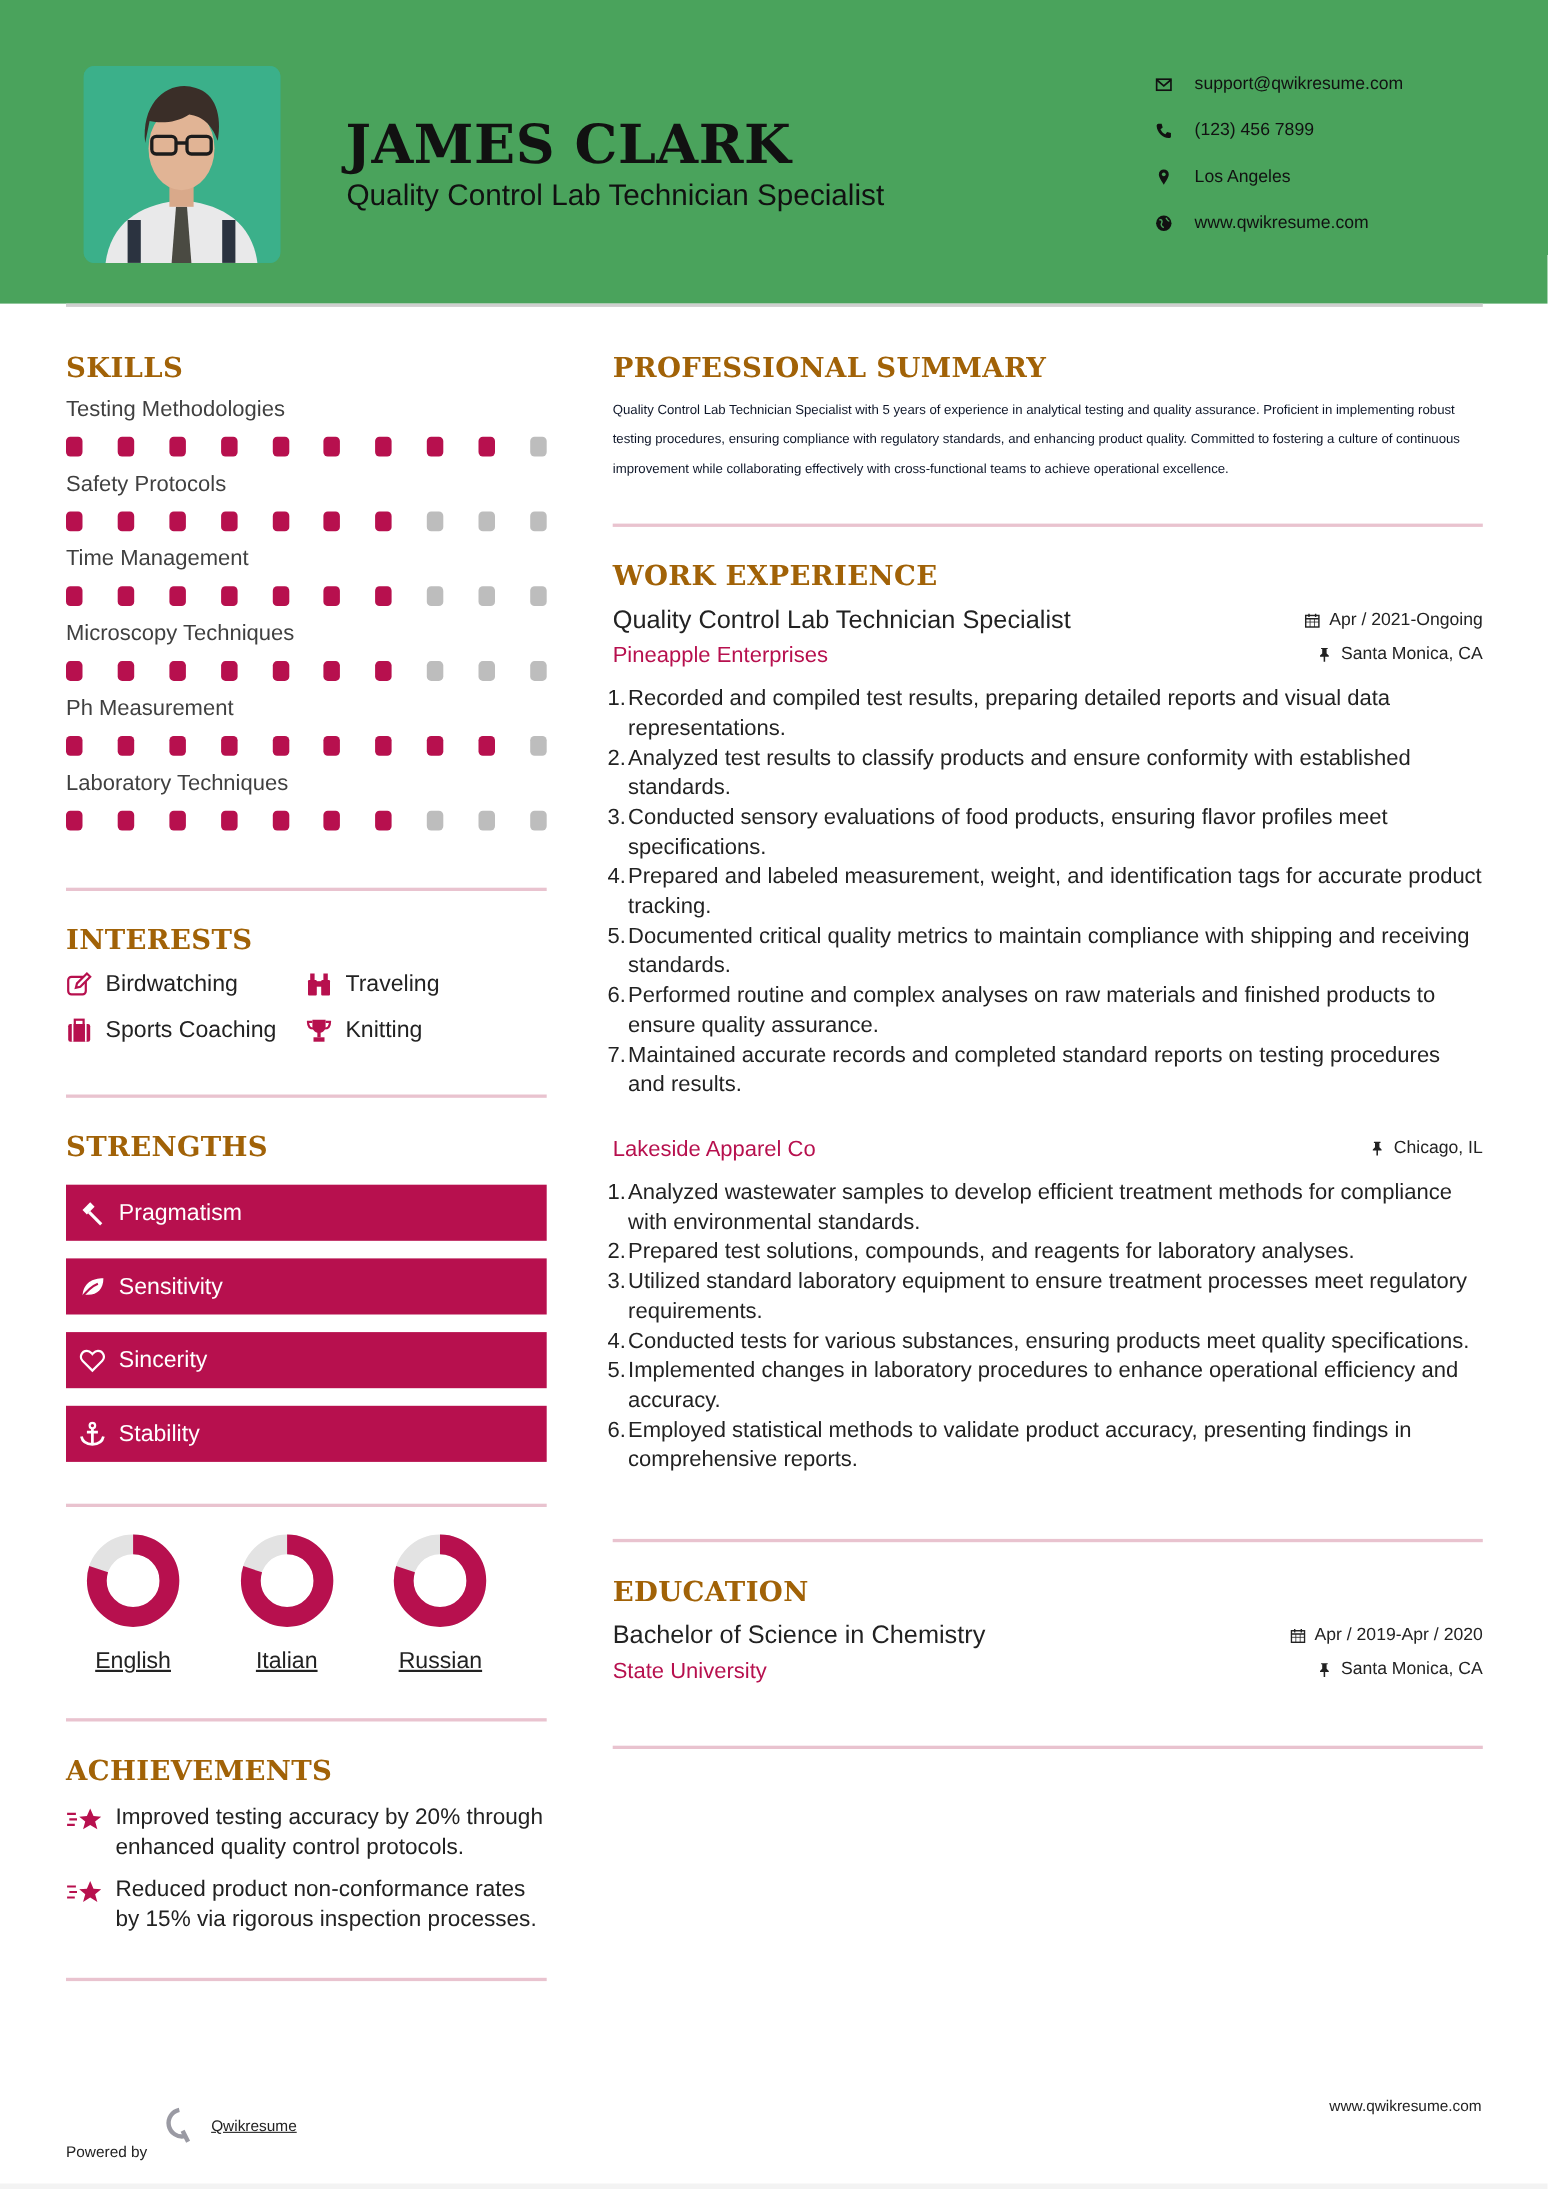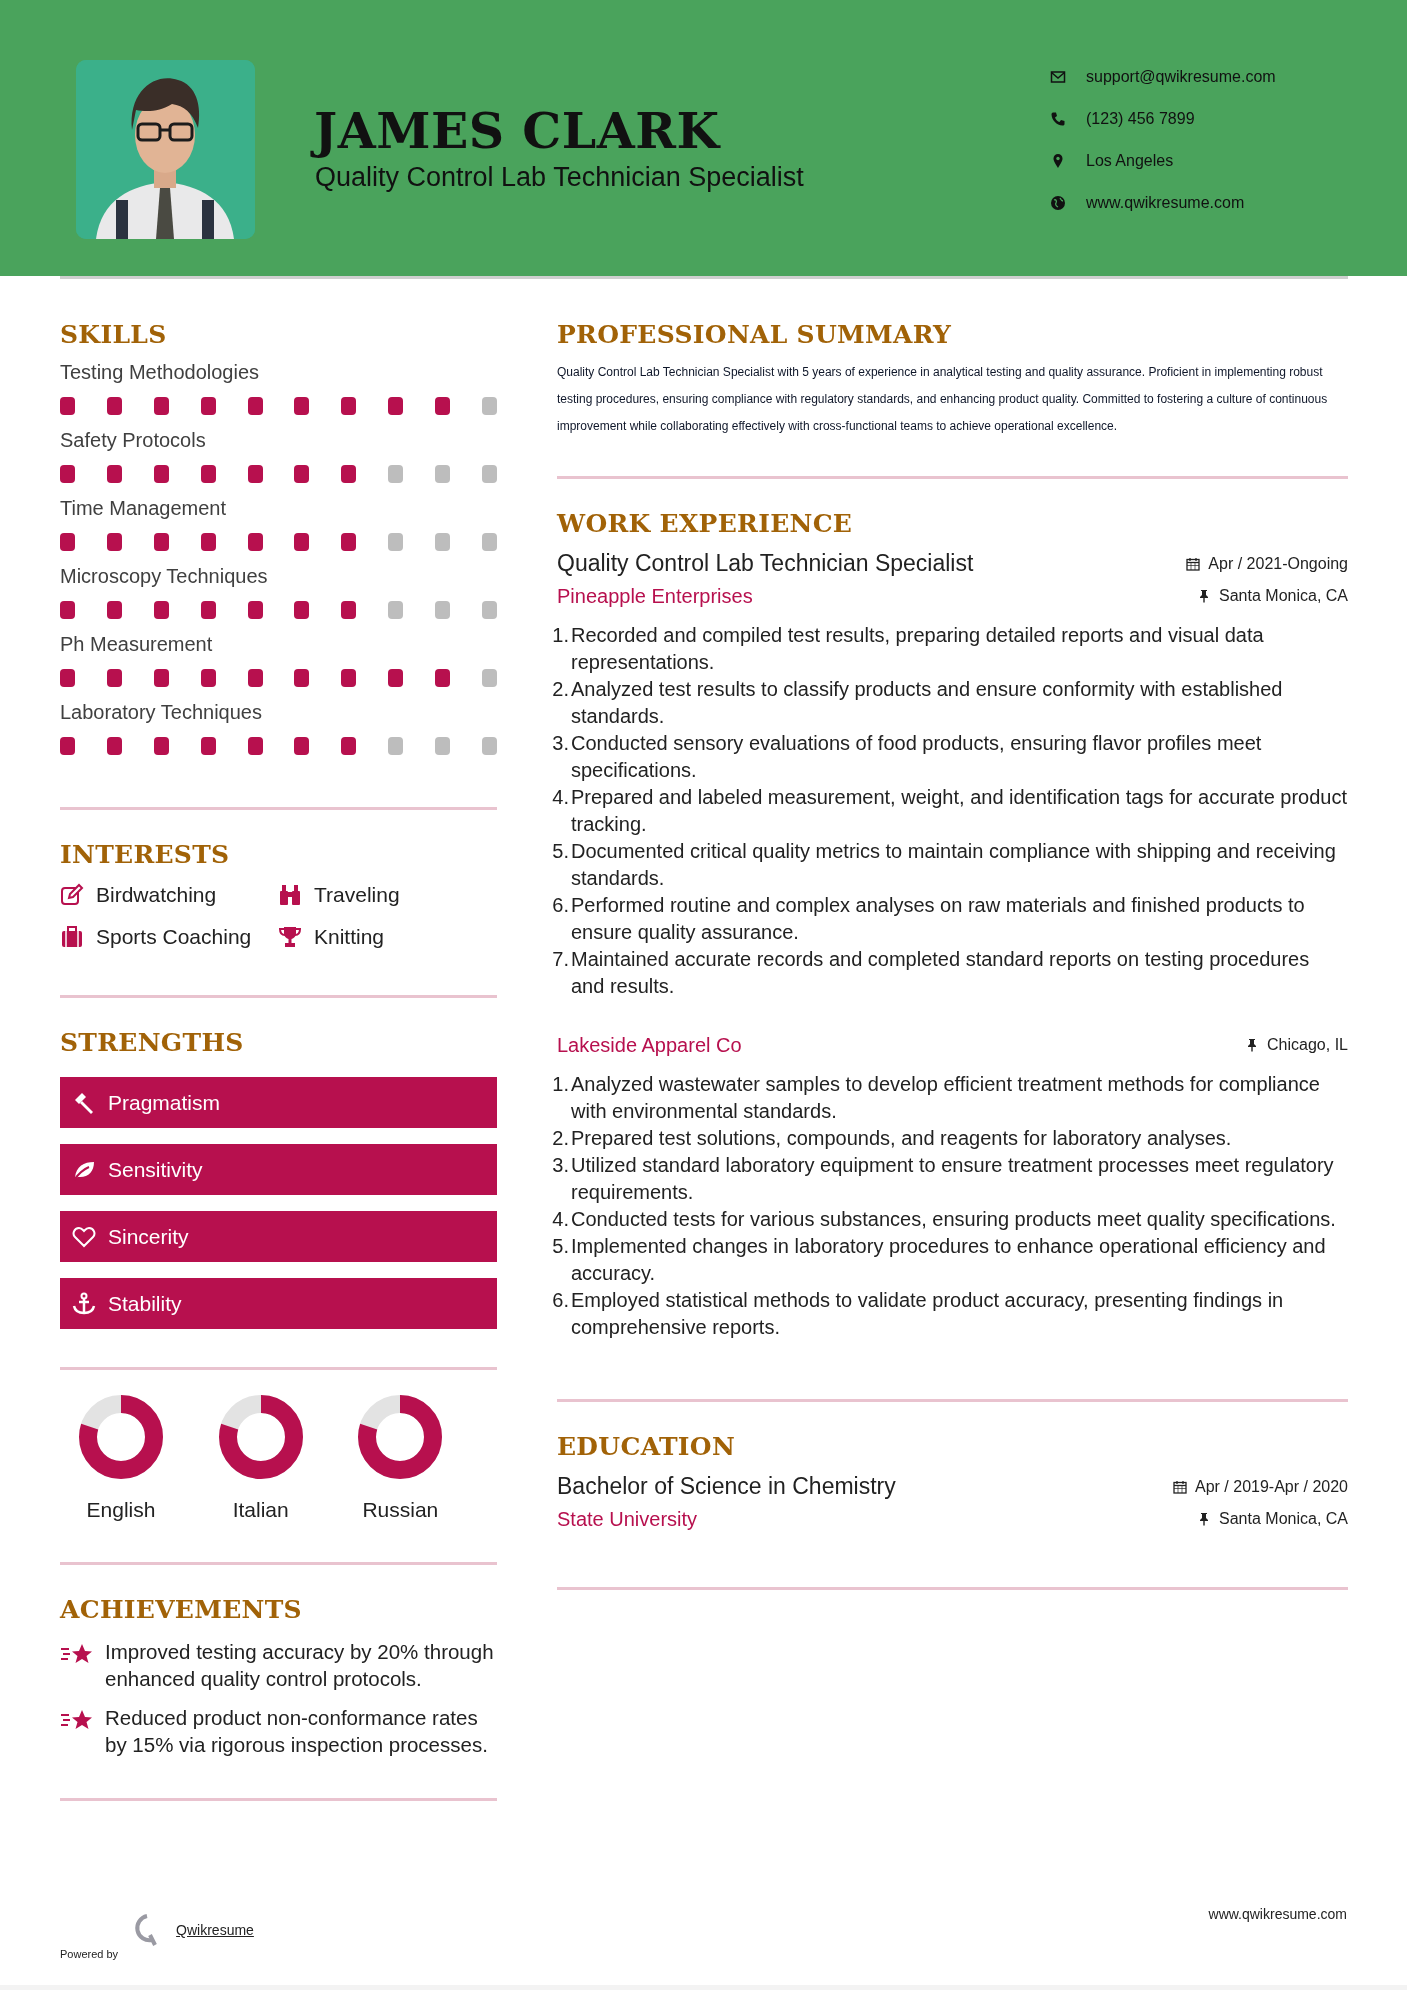--- a/index.html
+++ b/index.html
@@ -28,41 +28,41 @@
   .dot.off { background: #bdbdbd; }
 
   .interests { display: grid; grid-template-columns: 218px 219px; row-gap: 18px; margin-top: 14px; }
   .interest { display: flex; align-items: center; font-size: 21px; color: #222; }
   .interest svg { width: 24px; height: 24px; margin-right: 12px; }
 
   .strengths { display: flex; flex-wrap: wrap; gap: 16px 15px; margin-top: 20px; flex-direction: column; }
   .badge { display: flex; align-items: center; background: #b7104e; color: #fff; font-size: 21px; height: 51px; padding: 0 14px 0 12px; }
   .badge svg { width: 24px; height: 24px; margin-right: 12px; }
 
-  .langs { display: flex; margin-top: 24px; padding-left: 18px; }
+  .langs { display: flex; margin-top: 24px; padding-left: 18px; text-decoration: underline; }
   .lang { width: 145px; display: flex; flex-direction: column; align-items: flex-start; }
   .lang svg { width: 86px; height: 86px; }
   .lang-label { font-size: 21px; color: #222; margin-top: 18px; width: 86px; text-align: center; }
 
   .ach { display: flex; margin-top: 14px; }
   .ach svg { width: 34px; height: 28px; margin-right: 11px; flex-shrink: 0; margin-top: 3px; }
   .ach-text { font-size: 20.5px; line-height: 27px; color: #222; }
 
   .summary { font-size: 12px; line-height: 27px; color: #0f172a; margin-top: 14px; }
   .job-head { display: flex; justify-content: space-between; align-items: baseline; }
   .job-title-r { font-size: 23px; color: #222; }
   .meta { font-size: 16px; color: #222; display: flex; align-items: center; }
   .meta svg { width: 14px; height: 14px; margin-right: 8px; }
   .company { font-size: 20px; color: #b7104e; }
   ol.bullets { list-style: none; margin-top: 14px; }
   ol.bullets li { display: flex; font-size: 20px; line-height: 27px; color: #222; }
   ol.bullets li .num { width: 18px; flex-shrink: 0; text-align: right; margin-right: 2px; margin-left: -6px; }
 
   .footer-left { position: absolute; left: 60px; top: 1900px; display: flex; align-items: center; }
-  .footer-left .pw { font-size: 11px; color: #222; margin-top: 48px; }
+  .footer-left .pw { font-size: 14px; color: #222; margin-top: 48px; }
   .footer-left svg { width: 30px; height: 34px; margin: 0 14px 0 14px; }
   .footer-left .brand { font-size: 14px; color: #222; text-decoration: underline; }
   .footer-right { position: absolute; right: 60px; top: 1906px; font-size: 14px; color: #222; }
   .bottom-strip { position: absolute; left: 0; top: 1985px; width: 1407px; height: 5px; background: #f3f3f3; }
 </style>
 </head>
 <body>
 
 <div class="header">
   <div class="photo">

